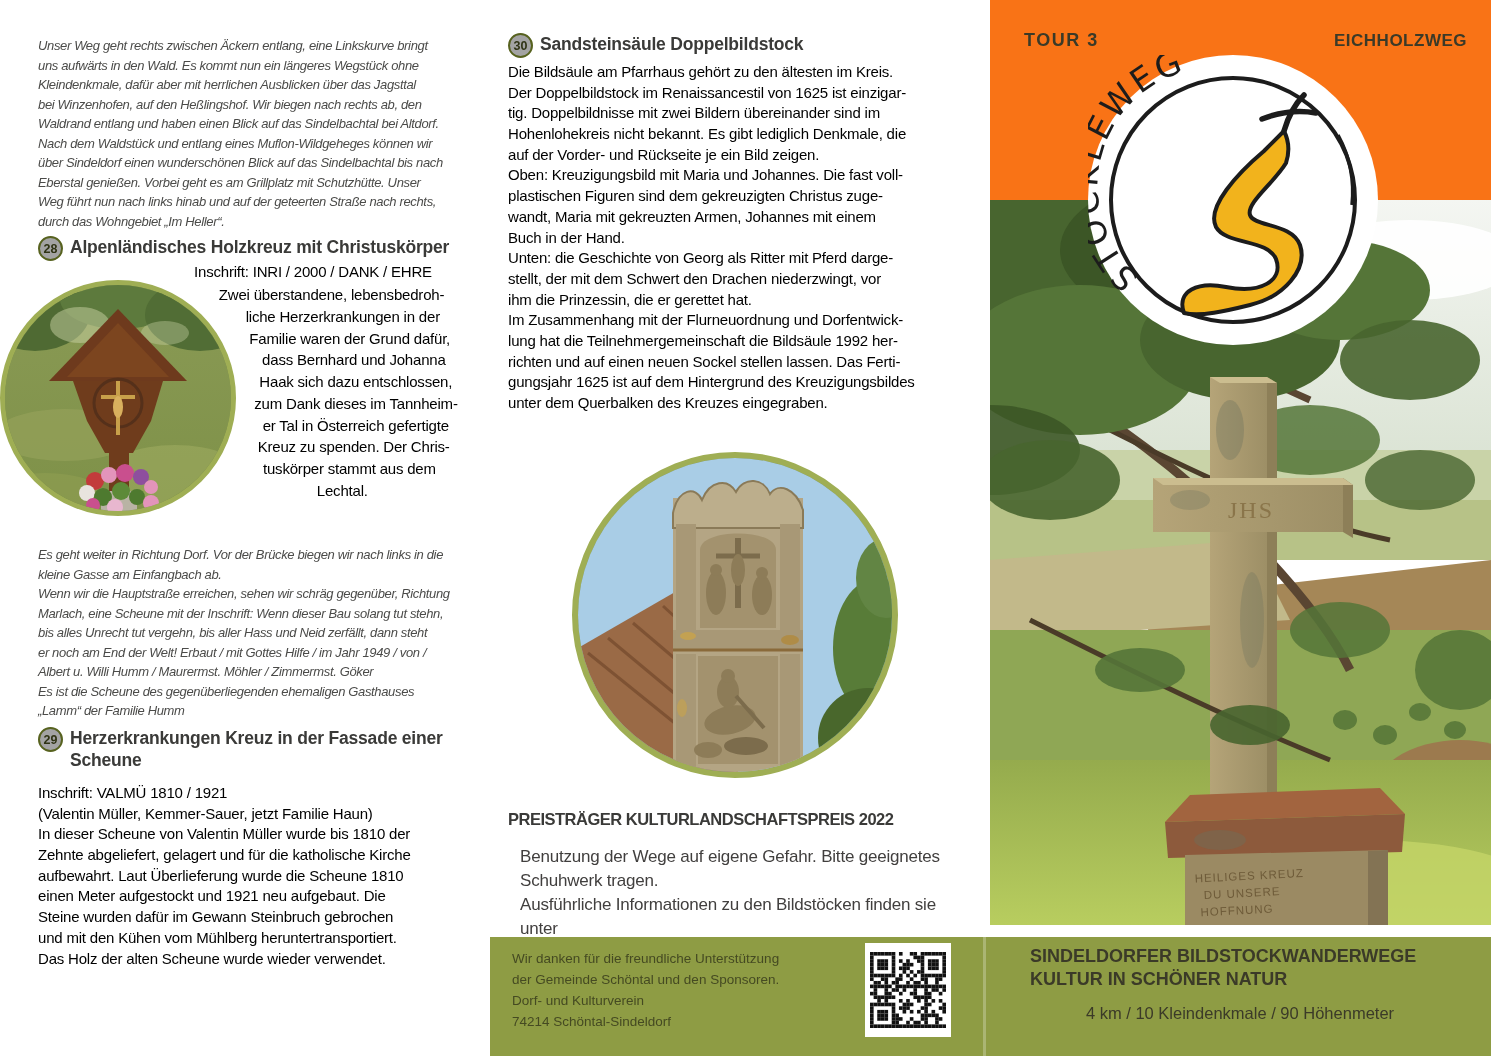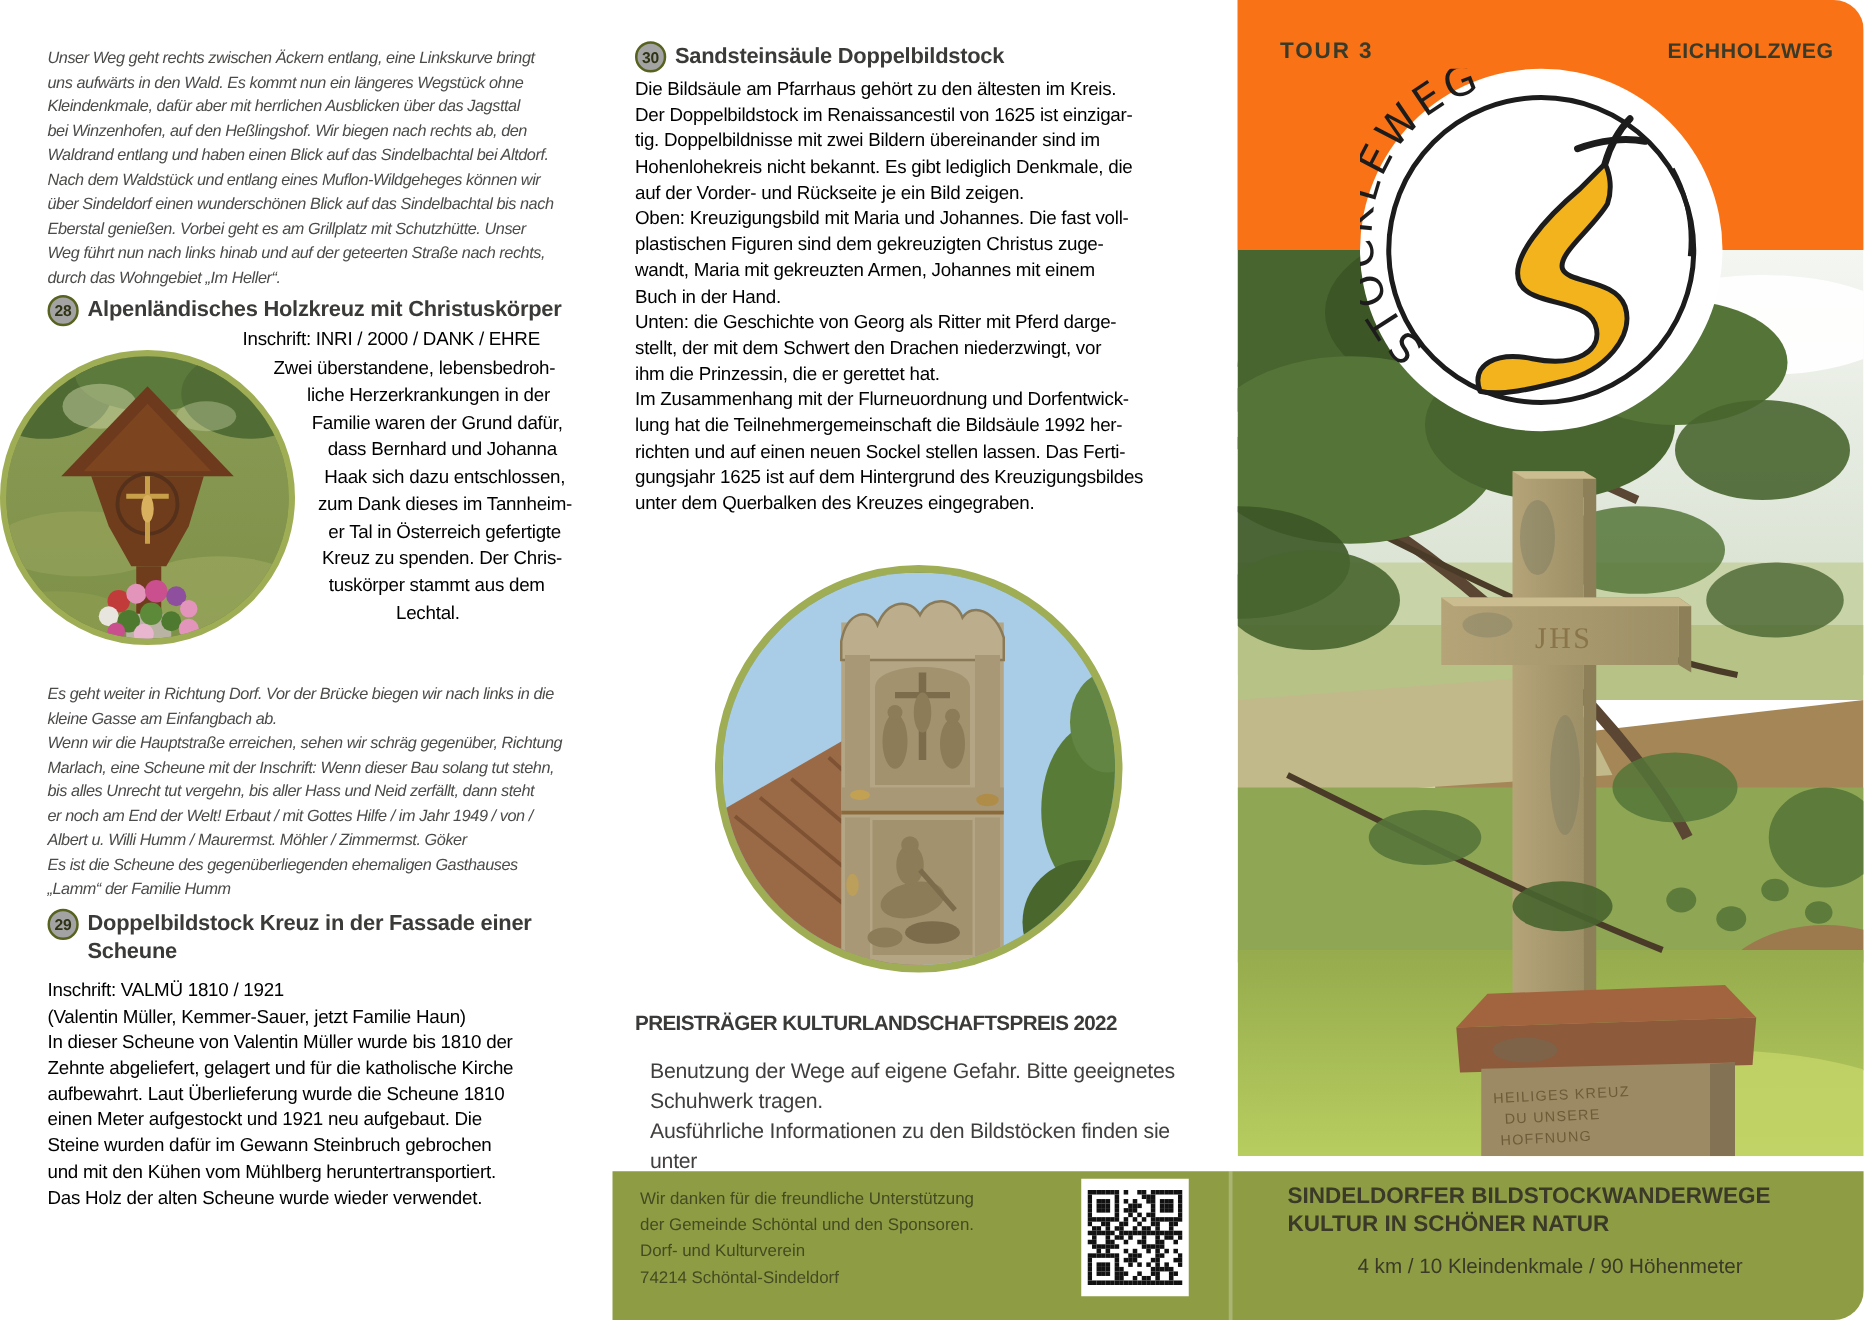--- a/index.html
+++ b/index.html
@@ -1,17 +1,17 @@
 <!DOCTYPE html>
 <html><head>
 <meta charset="utf-8">
 <style>
   html,body{margin:0;padding:0;}
   .page{position:relative;width:1491px;height:1056px;background:#ffffff;overflow:hidden;
-        font-family:"Liberation Sans", sans-serif;color:#3f3e3d;border-radius:24px;}
+        font-family:"Liberation Sans", sans-serif;color:#3f3e3d;}
   .abs{position:absolute;}
   .pre{white-space:pre-line;}
   
   .italic-note{font-style:italic;font-size:13px;line-height:1.5;letter-spacing:-0.35px;color:#4b4b49;}
   .body-text{font-size:15px;line-height:1.38;letter-spacing:-0.2px;color:#000000;}
   .sec-head{font-size:17.5px;font-weight:bold;letter-spacing:-0.2px;color:#3a3a38;line-height:1.28;}
   .badge{display:inline-flex;align-items:center;justify-content:center;width:21px;height:21px;
          border-radius:50%;background:#a3a3a3;border:2px solid #57621f;color:#2f3314;
          font-size:12.5px;font-weight:bold;margin-right:7px;vertical-align:-4px;flex:none;}
   .head-row{display:flex;align-items:flex-start;}
@@ -133,21 +133,21 @@
 Wenn wir die Hauptstraße erreichen, sehen wir schräg gegenüber, Richtung
 Marlach, eine Scheune mit der Inschrift: Wenn dieser Bau solang tut stehn,
 bis alles Unrecht tut vergehn, bis aller Hass und Neid zerfällt, dann steht
 er noch am End der Welt! Erbaut / mit Gottes Hilfe / im Jahr 1949 / von /
 Albert u. Willi Humm / Maurermst. Möhler / Zimmermst. Göker
 Es ist die Scheune des gegenüberliegenden ehemaligen Gasthauses
 „Lamm“ der Familie Humm</p>
 
     <div class="abs head-row" style="left:0;top:727px;width:458px;">
       <span class="badge">29</span>
-      <span class="sec-head pre">Doppelbildstock Kreuz in der Fassade einer
+      <span class="sec-head pre">Herzerkrankungen Kreuz in der Fassade einer
 Scheune</span>
     </div>
 
     <div class="abs body-text pre" style="left:0;top:783px;width:440px;">Inschrift: VALMÜ 1810 / 1921
 (Valentin Müller, Kemmer-Sauer, jetzt Familie Haun)
 In dieser Scheune von Valentin Müller wurde bis 1810 der
 Zehnte abgeliefert, gelagert und für die katholische Kirche
 aufbewahrt. Laut Überlieferung wurde die Scheune 1810
 einen Meter aufgestockt und 1921 neu aufgebaut. Die
 Steine wurden dafür im Gewann Steinbruch gebrochen

